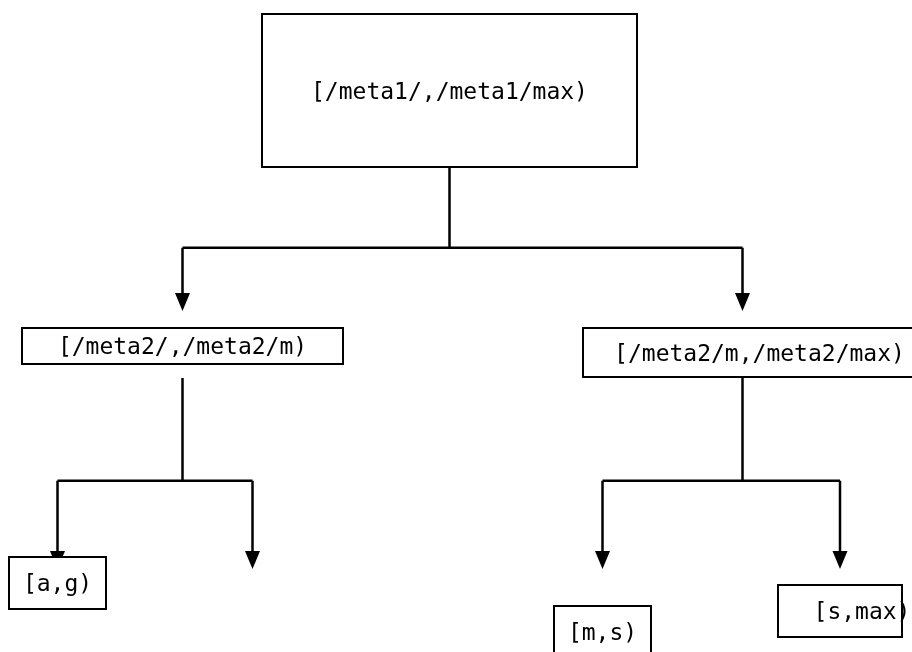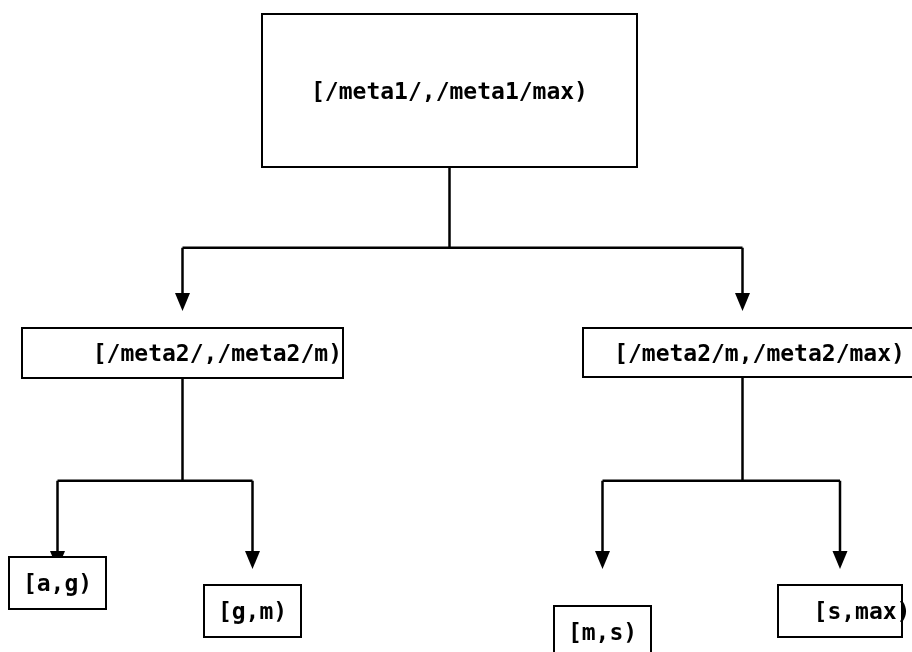--- a/index.html
+++ b/index.html
@@ -29,26 +29,26 @@
     border: 2px solid #000000;
     background: #ffffff;
     display: flex;
     align-items: center;
     justify-content: center;
     z-index: 2;
   }
   .node .label {
     color: #000000;
     font-size: 23px;
-    font-weight: bold;
+    font-weight: normal;
     letter-spacing: 0px;
     white-space: nowrap;
   }
   .node-root   { left: 261px; top: 13px;  width: 377px; height: 155px; }
-  .node-left   { left: 21px;  top: 327px; width: 323px; height: 52px; justify-content: flex-end;  }
+  .node-left   { left: 21px;  top: 327px; width: 323px; height: 38px;  }
   .node-right  { left: 582px; top: 327px; width: 355px; height: 51px;  }
   .node-leaf1  { left: 8px;   top: 556px; width: 99px;  height: 54px;  }
   .node-leaf2  { left: 203px; top: 584px; width: 99px;  height: 54px;  }
   .node-leaf3  { left: 553px; top: 584px; width: 99px;  height: 54px; margin-top: 21px;  }
   .node-leaf4  { left: 777px; top: 584px; width: 126px; height: 54px; padding-left: 44px;  }
 </style>
 </head>
 <body>
 
 <div id="canvas">
@@ -90,23 +90,20 @@
   </div>
 
   <div class="node node-right">
     <span class="label">[/meta2/m,/meta2/max)</span>
   </div>
 
   <div class="node node-leaf1">
     <span class="label">[a,g)</span>
   </div>
 
-  <div class="node node-leaf2">
-    <span class="label">[g,m)</span>
-  </div>
 
   <div class="node node-leaf3">
     <span class="label">[m,s)</span>
   </div>
 
   <div class="node node-leaf4">
     <span class="label">[s,max)</span>
   </div>
 
 </div>

